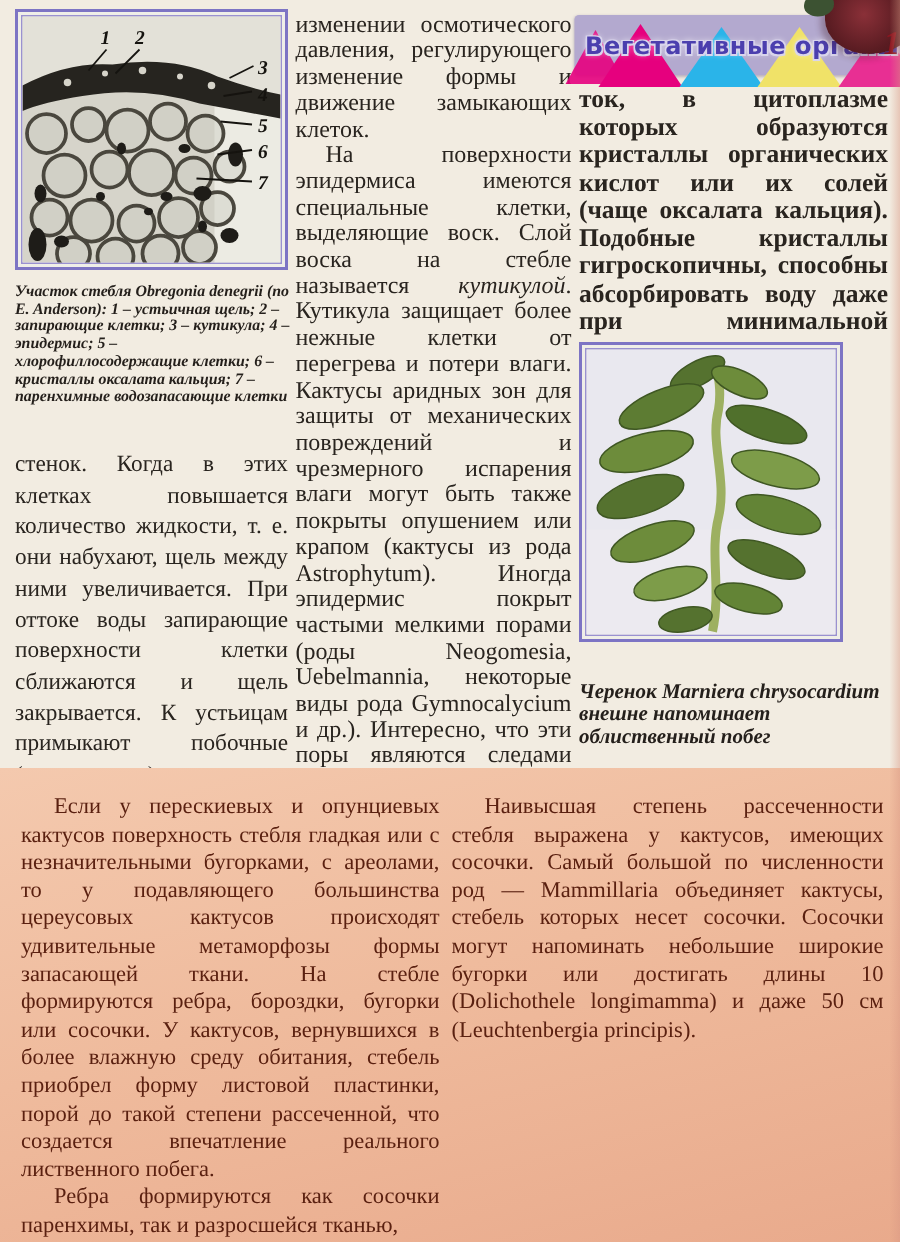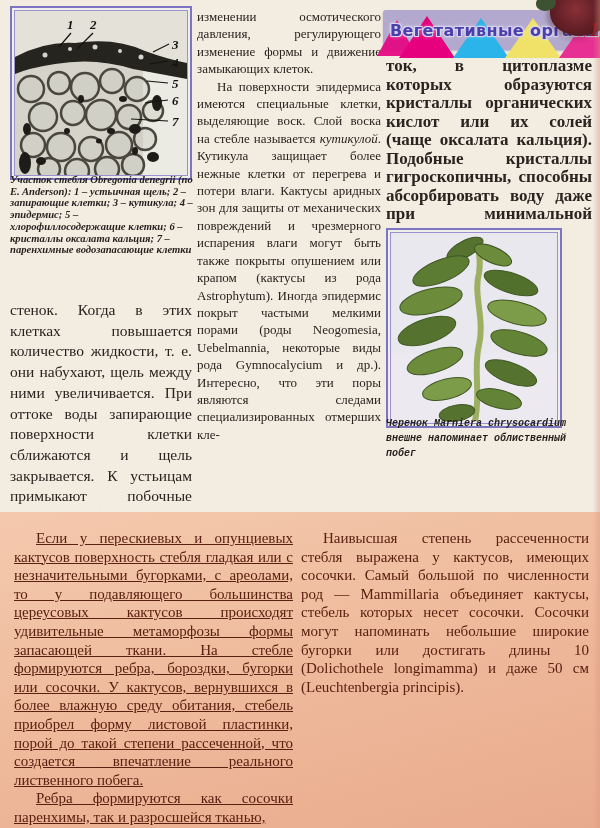--- a/index.html
+++ b/index.html
@@ -30,35 +30,35 @@
   }
   .micrograph{ left:10px; top:6px; }
   .plantphoto{ left:386px; top:228px; }
 
   .fig-caption{
     position:absolute;
     font-style:italic;font-weight:bold;
     color:#241f1b;
   }
   .micro-caption{
-    left:10px; top:174px; width:184px;
+    left:10px; top:189px; width:184px;
     font-size:10.6px; line-height:11.7px;
     text-align:left;
   }
   .plant-caption{
-    left:386px; top:416px; width:206px;
-    font-size:10px; line-height:15px;font-family:Liberation Mono, monospace;
+    left:386px; top:454px; width:206px;
+    font-size:14px; line-height:15px;
   }
 
   
   .col{ position:absolute; text-align:justify; }
   .col p{ margin:0; }
   .col p.indent{ text-indent:20px; }
   .col-left   { left:10px;  top:300px; width:182px; font-size:15.5px; line-height:20.7px; }
-  .col-middle { left:197px; top:8px;   width:184px; font-size:13px; line-height:17.4px; }
+  .col-middle { left:197px; top:8px;   width:184px; font-size:16px; line-height:17.4px; }
   .col-right  { left:386px; top:57px;  width:206px; font-size:17px;   line-height:18.5px;font-weight:bold; }
 
   .it{ }
   .bi{ font-style:italic; font-weight:normal; }
 
   
   .banner{
     position:absolute; left:383px; top:10px; width:217px; height:40px;
     background:#b3a9cf;
     border-radius:3px;
@@ -93,21 +93,21 @@
 
   
   .bottom-box{
     position:absolute; left:0; top:512px; width:600px; height:316px;
     background:linear-gradient(165deg, #f4c9ae 0%, #efbb9d 45%, #e9aa8c 100%);
   }
   .box-col{ position:absolute; text-align:justify; color:#5a2010;
             font-size:15px; line-height:18.6px; }
   .box-col p{ margin:0; }
   .box-col p.indent{ text-indent:22px; }
-  .box-col-left  { left:14px;  top:17px; width:279px;text-decoration:underline; }
+  .box-col-left  { left:14px;  top:17px; width:279px; }
   .box-col-right { left:301px; top:17px; width:288px; }
 </style>
 </head>
 <body>
 
 <div class="page">
 
   <div class="frame micrograph">
     <div class="frame-inner">
       <svg width="172" height="164" viewBox="0 0 172 164">

